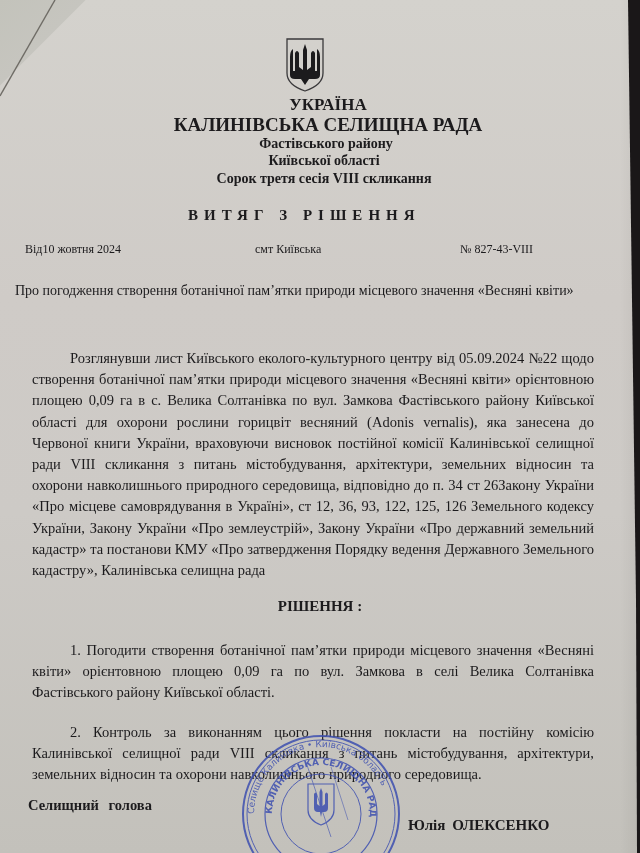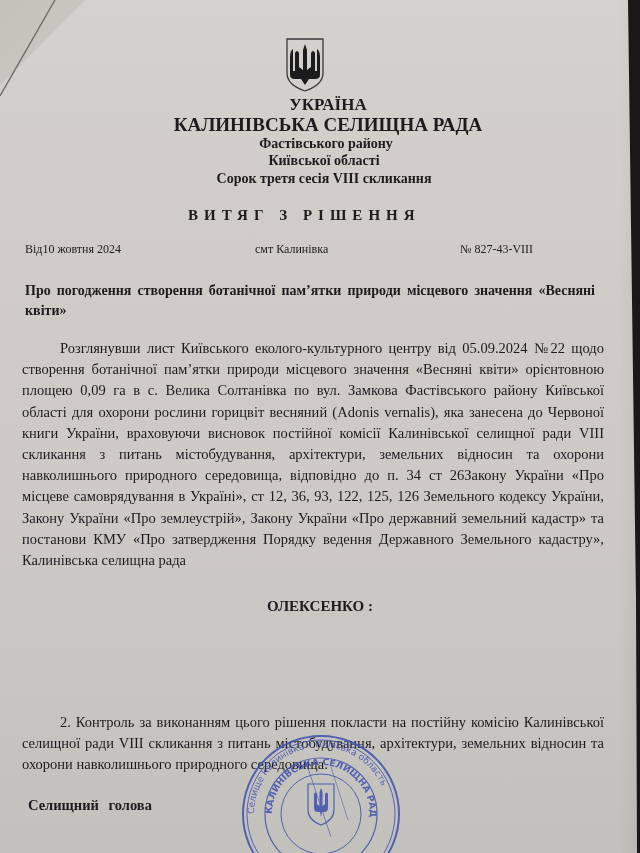--- a/index.html
+++ b/index.html
@@ -45,28 +45,28 @@
     .doc-title {
       position: absolute; left: 188px; top: 207px; font-size: 15px; font-weight: bold;
       letter-spacing: 6px; white-space: nowrap; text-align: right;
     }
     .meta-row { position: absolute; top: 242px; font-size: 12px; white-space: nowrap; }
     .meta-date { left: 25px; }
     .meta-place { left: 255px; }
     .meta-number { left: 460px; }
 
     .subject {
-      position: absolute; left: 25px; top: 281px; width: 570px; font-size: 14px;
-      font-weight: bold; line-height: 20px; text-align: justify;
+      position: absolute; left: 15px; top: 281px; width: 570px; font-size: 14px;
+      font-weight: normal; line-height: 20px; text-align: justify;
     }
     .para {
       position: absolute; left: 22px; width: 582px; font-size: 14.5px;
       line-height: 21.2px; text-align: justify;
     }
-    .para p { margin: 0; text-indent: 38px; }
+    .para p { margin: 10px; text-indent: 38px; }
     .preamble { top: 338px; }
     .decided {
       position: absolute; left: 0; width: 640px; top: 598px; text-align: center;
       font-size: 15px; font-weight: bold;
     }
     .item1 { top: 630px; }
     .item2 { top: 712px; }
 
     .stamp { position: absolute; left: 236px; top: 722px; width: 170px; height: 131px; opacity: 0.85; }
     .sign-title { position: absolute; left: 28px; top: 797px; font-size: 14.5px; font-weight: bold; word-spacing: 6px; text-align: center; }
@@ -92,31 +92,34 @@
 
   <div class="hdr hdr-country">УКРАЇНА</div>
   <div class="hdr hdr-council">КАЛИНІВСЬКА СЕЛИЩНА РАДА</div>
   <div class="hdr hdr-district">Фастівського району</div>
   <div class="hdr hdr-region">Київської області</div>
   <div class="hdr hdr-session">Сорок третя сесія VIII скликання</div>
 
   <div class="doc-title">ВИТЯГ З РІШЕННЯ</div>
 
   <div class="meta-row meta-date">Від10 жовтня  2024</div>
-  <div class="meta-row meta-place">смт Калинівка</div>
+  <div class="meta-row meta-place">смт Київська</div>
   <div class="meta-row meta-number">№  827-43-VIII</div>
 
   <div class="subject">Про погодження створення ботанічної пам’ятки природи місцевого значення «Весняні квіти»</div>
 
   <div class="para preamble">
     <p>Розглянувши лист Київського еколого-культурного центру від 05.09.2024 №22 щодо створення ботанічної пам’ятки природи місцевого значення «Весняні квіти» орієнтовною площею 0,09 га в с. Велика Солтанівка по вул. Замкова Фастівського району Київської області для охорони рослини горицвіт весняний (Adonis vernalis), яка занесена до Червоної книги України, враховуючи висновок постійної комісії Калинівської селищної ради VIII скликання з питань містобудування, архітектури, земельних відносин та охорони навколишнього природного середовища, відповідно до п. 34 ст 26Закону України «Про місцеве самоврядування в Україні», ст 12, 36, 93, 122, 125, 126 Земельного кодексу України, Закону України «Про землеустрій», Закону України «Про державний земельний кадастр» та постанови КМУ «Про затвердження Порядку ведення Державного Земельного кадастру», Калинівська селищна рада</p>
   </div>
 
-  <div class="decided">ОЛЕКСЕНКО :</div>
+  <div class="decided">РІШЕННЯ :</div>
 
+  <div class="para item1">
+    <p>1. Погодити створення ботанічної пам’ятки природи місцевого значення «Весняні квіти» орієнтовною площею 0,09 га по вул. Замкова в селі Велика Солтанівка Фастівського району Київської області.</p>
+  </div>
   <div class="para item2">
     <p>2. Контроль за виконанням цього рішення покласти на постійну комісію Калинівської селищної ради VIII скликання з питань містобудування, архітектури, земельних відносин та охорони навколишнього природного середовища.</p>
   </div>
 
   <svg class="stamp" viewBox="0 0 170 131">
     <defs>
       <path id="outerArc" d="M 18 92 A 67 67 0 1 1 152 92"></path>
       <path id="innerArc" d="M 36 92 A 49 49 0 1 1 134 92"></path>
     </defs>
     <circle cx="85" cy="92" r="78" fill="none" stroke="#3d4fb0" stroke-width="2"></circle>
@@ -129,13 +132,14 @@
     <text font-size="9" font-weight="bold" fill="#3d4fb0" font-family="DejaVu Sans, sans-serif">
       <textPath href="#innerArc">КАЛИНІВСЬКА СЕЛИЩНА РАДА</textPath>
     </text>
     <path d="M72 62 H98 V88 Q98 98 85 103 Q72 98 72 88 Z" fill="none" stroke="#3d4fb0" stroke-width="1.2"></path>
     <path d="M85 66 L86.5 70 L86.5 84 L89 82 L89 72 Q90.5 69 92 72 L92 86 Q92 90 88 90 L86 90 L85 95 L84 90 L82 90 Q78 90 78 86 L78 72 Q79.5 69 81 72 L81 82 L83.5 84 L83.5 70 Z" fill="#3d4fb0"></path>
     <path d="M70 40 L95 115" stroke="#3d4fb0" stroke-width="1" opacity="0.7"></path>
     <path d="M95 45 L112 98" stroke="#3d4fb0" stroke-width="1" opacity="0.6"></path>
   </svg>
 
   <div class="sign-title">Селищний голова</div>
+  <div class="sign-name">Юлія ОЛЕКСЕНКО</div>
 </div>
 
 </body></html>

